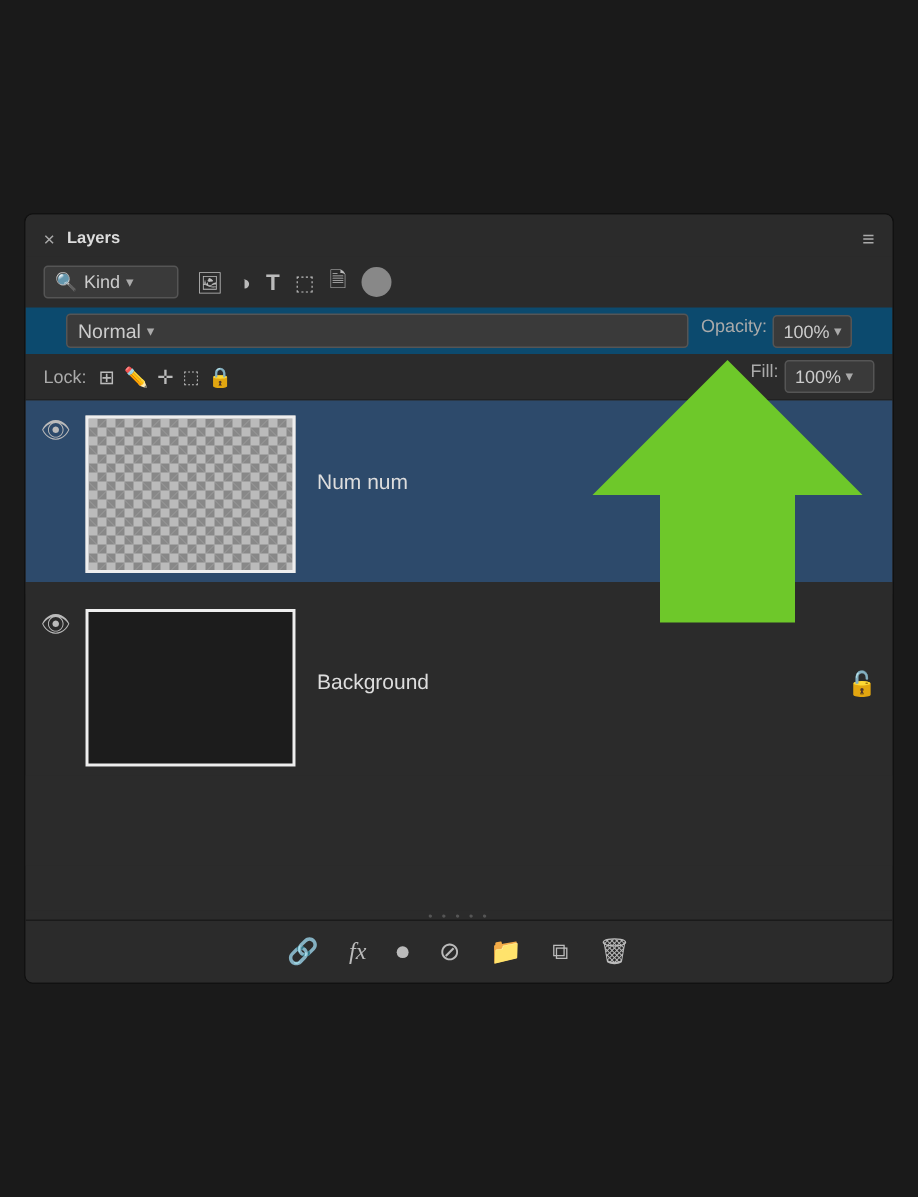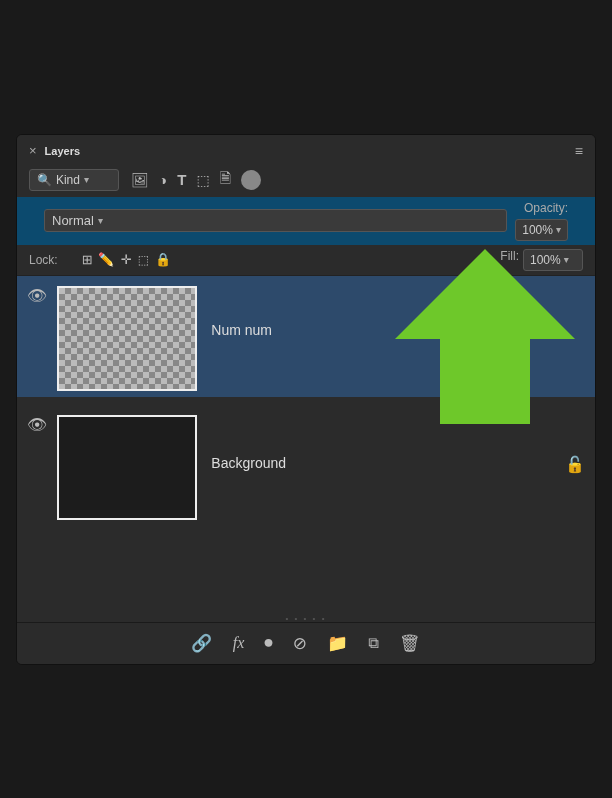--- a/index.html
+++ b/index.html
@@ -101,23 +101,22 @@
       border-radius: 3px;
       padding: 3px 7px;
       color: #ccc;
       font-size: 13px;
       cursor: pointer;
       gap: 4px;
       flex: 1;
     }
     .opacity-group {
       display: flex;
-      align-items: flex-end;
+      align-items: flex-start;
       gap: 4px;
-      flex-direction: column;
     }
     .opacity-label {
       color: #aaa;
       font-size: 12px;
     }
     .opacity-value {
       display: flex;
       align-items: center;
       background: #3a3a3a;
       border: 1px solid #555;
@@ -133,21 +132,21 @@
       display: flex;
       align-items: center;
       padding: 4px 12px;
       gap: 6px;
       background: #2b2b2b;
       border-bottom: 1px solid #222;
     }
     .lock-label {
       color: #aaa;
       font-size: 12px;
-      margin-right: 18px;
+      margin-right: 2px;
     }
     .lock-icon {
       color: #bbb;
       font-size: 13px;
       cursor: pointer;
     }
     .fill-group {
       margin-left: auto;
       display: flex;
       gap: 4px;

